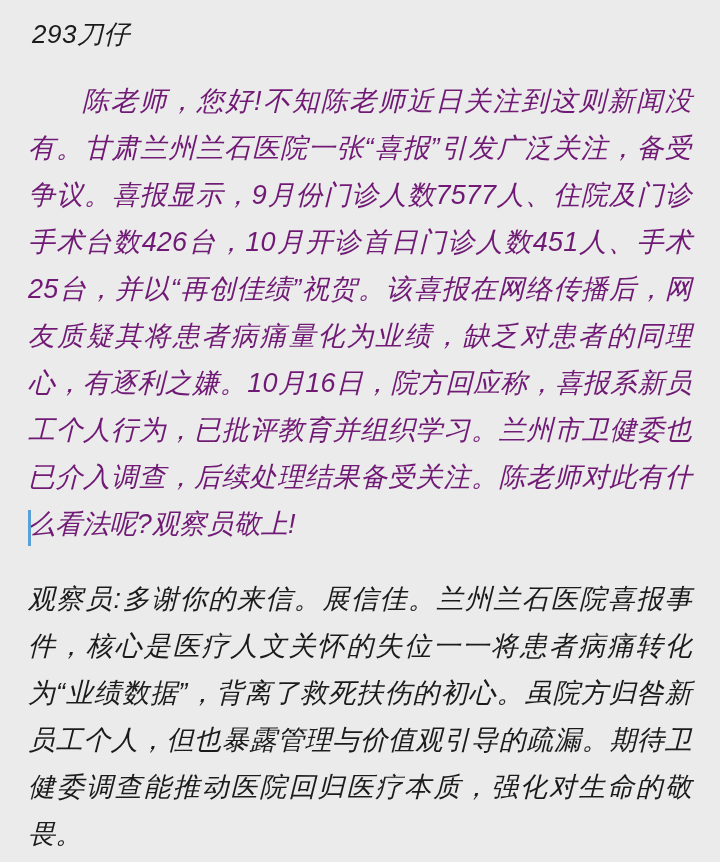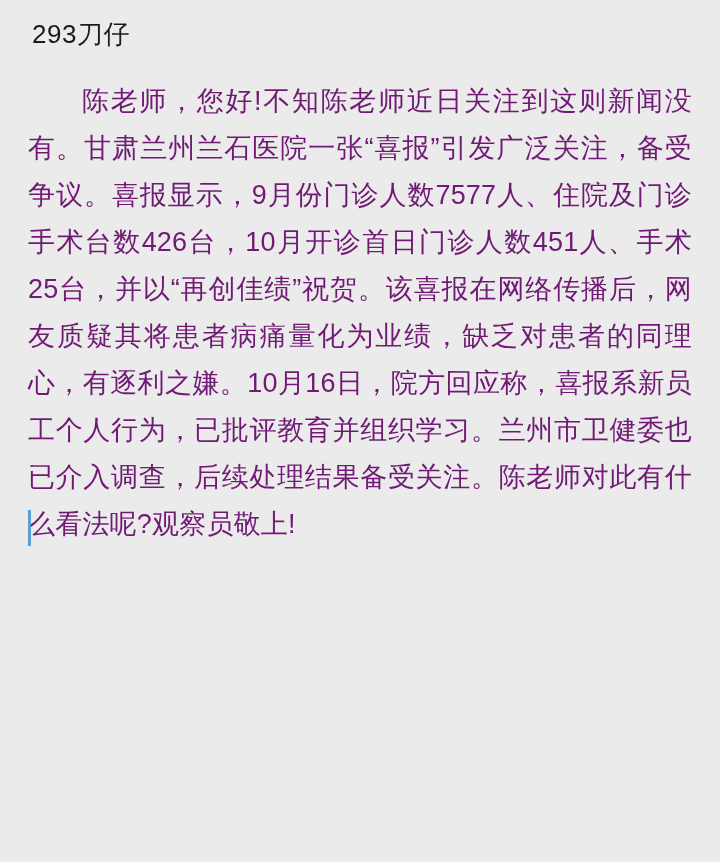--- a/index.html
+++ b/index.html
@@ -13,20 +13,21 @@
     font-family: "Liberation Sans", "DejaVu Sans", sans-serif;
     color: #1c1c1c;
     overflow: hidden;
   }
   .page {
     width: 720px;
     height: 840px;
     box-sizing: border-box;
     padding: 14px 28px 0 28px;
     position: relative;
+    font-style: italic;
   }
   .author {
     font-size: 26px;
     line-height: 40px;
     font-weight: 400;
     color: #1b1b1b;
     letter-spacing: 0.5px;
     margin: 0 0 24px 4px;
   }
   .letter-block {
@@ -68,14 +69,17 @@
 
 <div class="page">
 
   <div class="author">293刀仔</div>
 
   <div class="letter-block">
     <p>陈老师，您好!不知陈老师近日关注到这则新闻没有。甘肃兰州兰石医院一张“喜报”引发广泛关注，备受争议。喜报显示，9月份门诊人数7577人、住院及门诊手术台数426台，10月开诊首日门诊人数451人、手术25台，并以“再创佳绩”祝贺。该喜报在网络传播后，网友质疑其将患者病痛量化为业绩，缺乏对患者的同理心，有逐利之嫌。10月16日，院方回应称，喜报系新员工个人行为，已批评教育并组织学习。兰州市卫健委也已介入调查，后续处理结果备受关注。陈老师对此有什么看法呢?观察员敬上!</p>
     <span class="caret"></span>
   </div>
 
+  <div class="reply-block">
+    <p>观察员:多谢你的来信。展信佳。兰州兰石医院喜报事件，核心是医疗人文关怀的失位一一将患者病痛转化为“业绩数据”，背离了救死扶伤的初心。虽院方归咎新员工个人，但也暴露管理与价值观引导的疏漏。期待卫健委调查能推动医院回归医疗本质，强化对生命的敬畏。</p>
+  </div>
 
 </div>
 
 </body></html>

